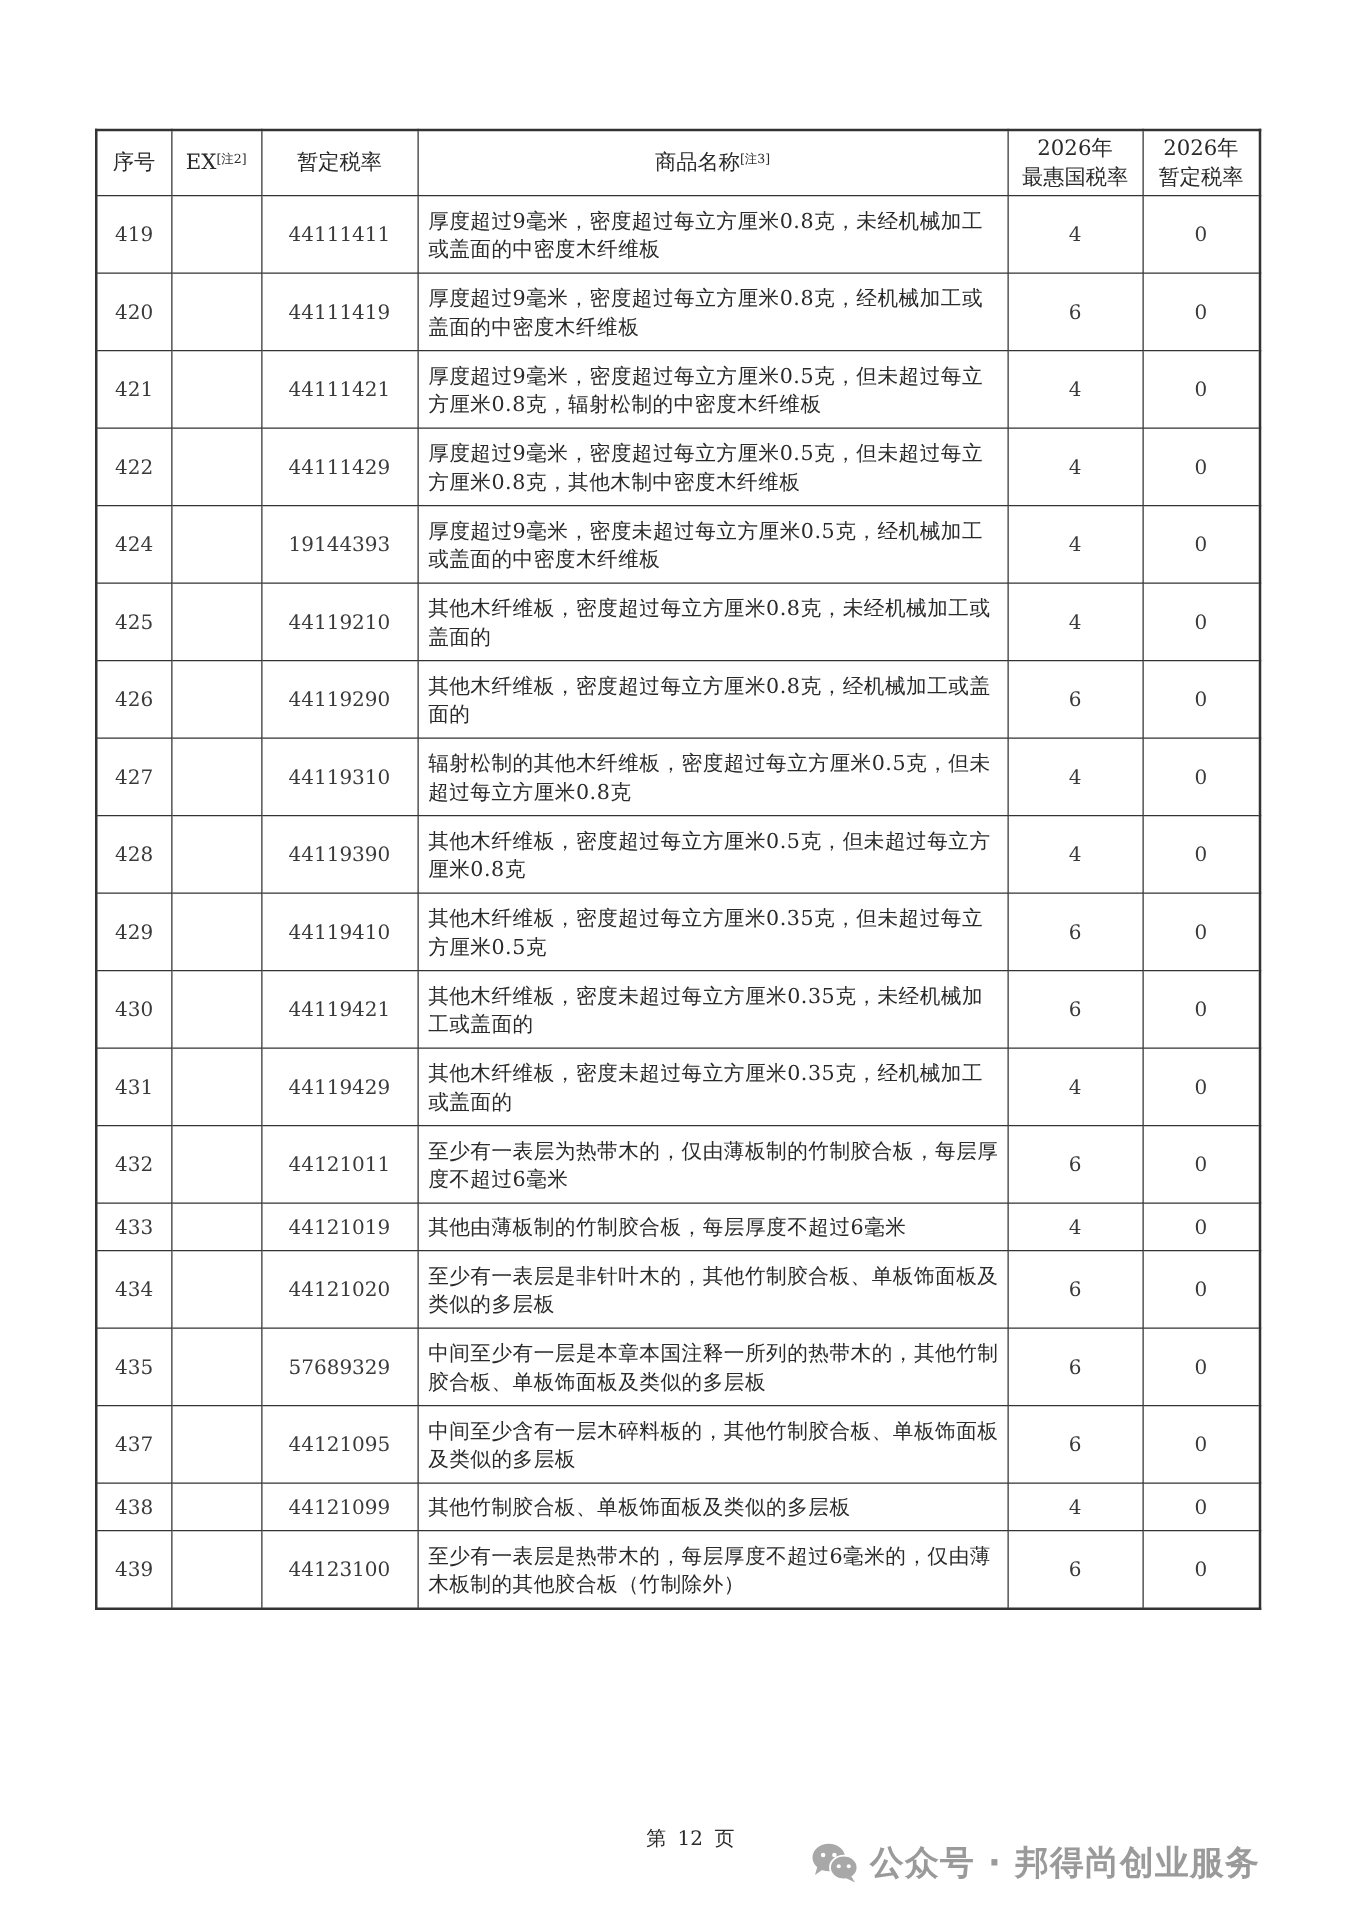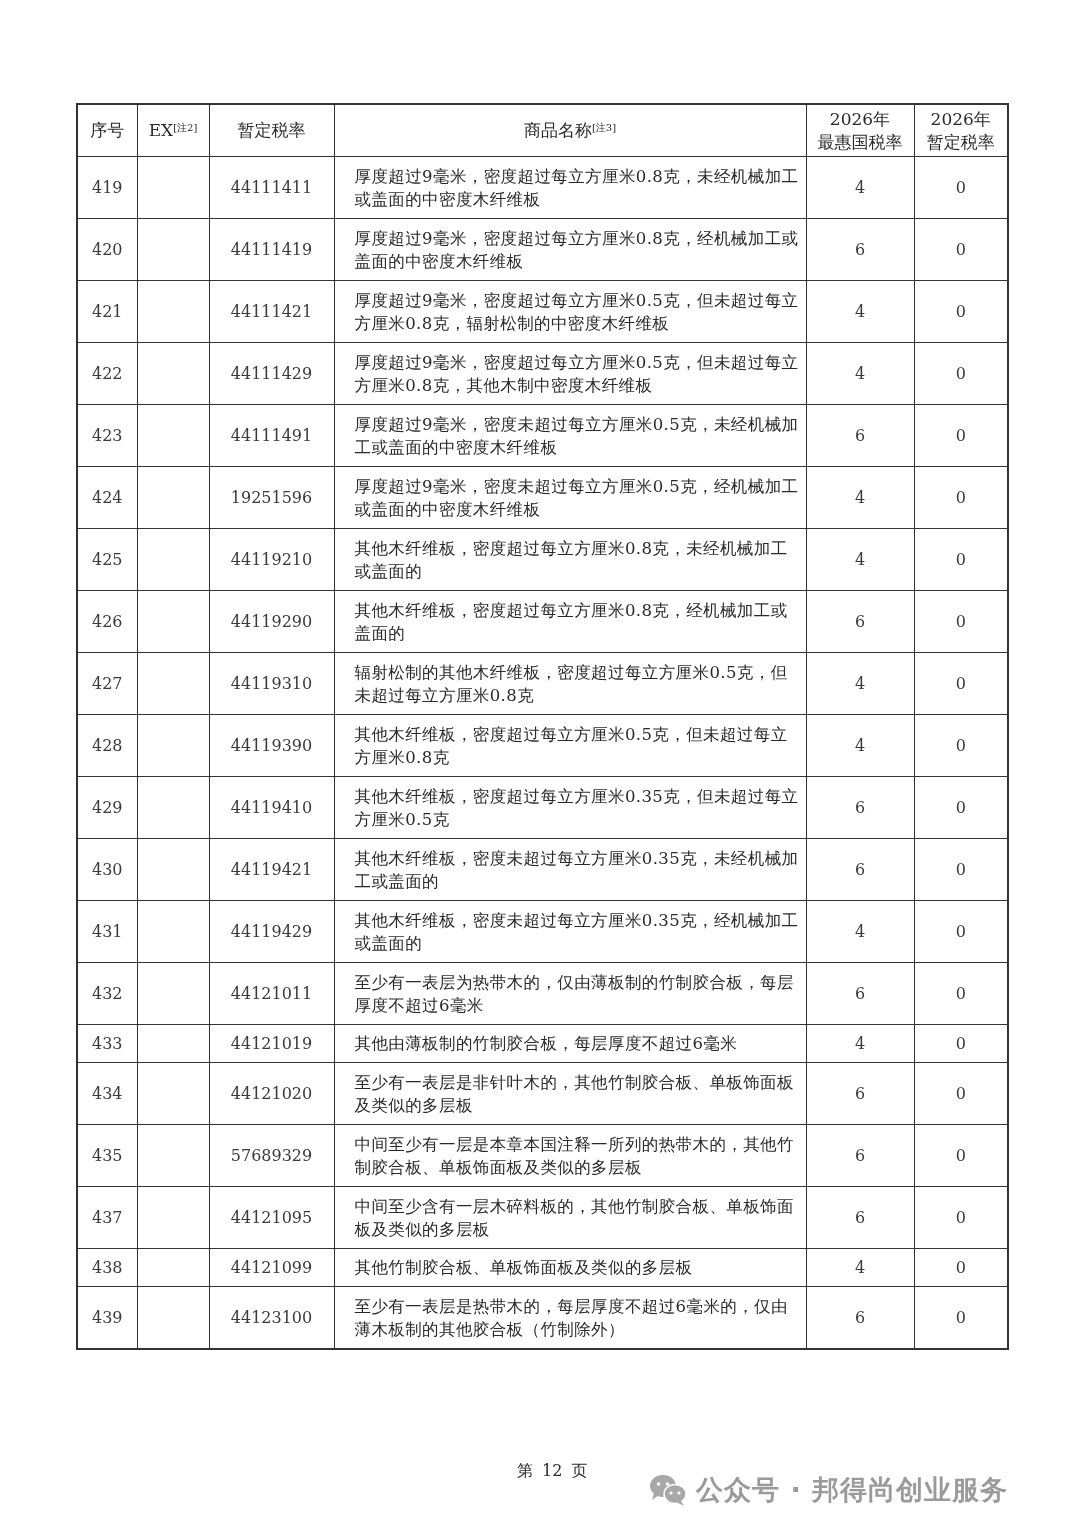--- a/index.html
+++ b/index.html
@@ -44,21 +44,21 @@
       text-align: center;
     }
     table.tariff td {
       font-size: 16px;
       line-height: 23px;
       text-align: center;
       color: #3a3a3a;
     }
     table.tariff td.name {
       text-align: left;
-      padding: 2px 3px 2px 20px;
+      padding: 2px 3px 2px 8px;
       font-size: 16.5px;
       letter-spacing: 0.4px;
       color: #2a2a2a;
     }
     tr.h2 td { height: 57px; }
     tr.h1 td { height: 33px; }
     .footer-page {
       position: absolute;
       left: 517px;
       top: 1461px;
@@ -131,31 +131,23 @@
         </tr>
         <tr class="h2">
           <td>422</td>
           <td></td>
           <td>44111429</td>
           <td class="name">厚度超过9毫米，密度超过每立方厘米0.5克，但未超过每立方厘米0.8克，其他木制中密度木纤维板</td>
           <td>4</td>
           <td>0</td>
         </tr>
         <tr class="h2">
-          <td>423</td>
-          <td></td>
-          <td>44111491</td>
-          <td class="name">厚度超过9毫米，密度未超过每立方厘米0.5克，未经机械加工或盖面的中密度木纤维板</td>
-          <td>6</td>
-          <td>0</td>
-        </tr>
-        <tr class="h2">
           <td>424</td>
           <td></td>
-          <td>19251596</td>
+          <td>19144393</td>
           <td class="name">厚度超过9毫米，密度未超过每立方厘米0.5克，经机械加工或盖面的中密度木纤维板</td>
           <td>4</td>
           <td>0</td>
         </tr>
         <tr class="h2">
           <td>425</td>
           <td></td>
           <td>44119210</td>
           <td class="name">其他木纤维板，密度超过每立方厘米0.8克，未经机械加工或盖面的</td>
           <td>4</td>

